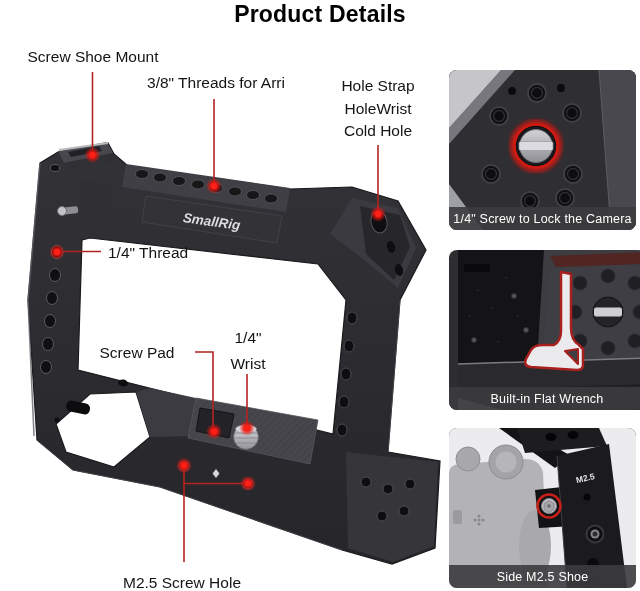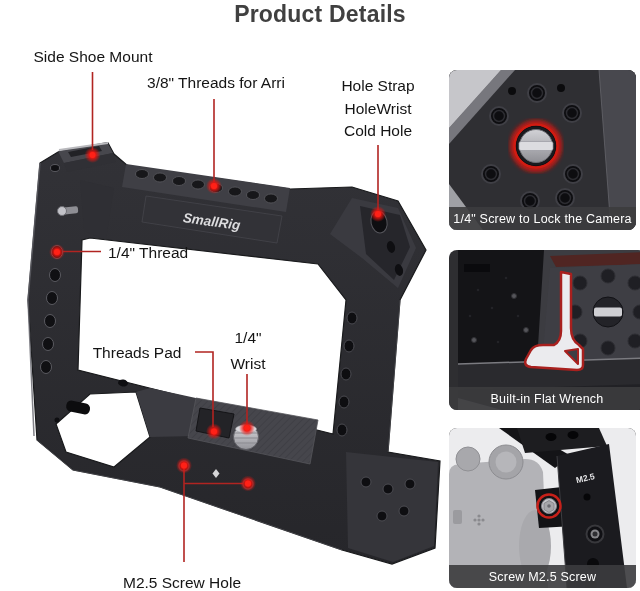--- a/index.html
+++ b/index.html
@@ -1,19 +1,19 @@
 <!DOCTYPE html>
 <html><head>
 <meta charset="utf-8">
 <style>
   html,body{margin:0;padding:0;background:#fff;}
   .canvas{position:relative;width:640px;height:591px;background:#ffffff;overflow:hidden;
           font-family:"Liberation Sans",sans-serif;}
   .title{position:absolute;top:1px;left:0;width:640px;text-align:center;
-         font-size:23px;font-weight:bold;color:#404040;letter-spacing:.2px;}
+         font-size:23px;font-weight:bold;color:#000000;letter-spacing:.2px;}
   .label{position:absolute;font-size:15.5px;color:#141414;line-height:20px;white-space:nowrap;}
   .label.center{text-align:center;}
   .lbl-coldshoe{left:18px;top:47px;width:150px;}
   .lbl-arri{left:126px;top:73px;width:180px;}
   .lbl-wrist{left:326px;top:75px;width:104px;line-height:22.5px;}
   .lbl-thread{left:108px;top:243px;}
   .lbl-rubber{left:82px;top:343px;width:110px;}
   .lbl-qscrew{left:213px;top:325px;width:70px;line-height:26px;}
   .lbl-m25{left:112px;top:573px;width:140px;}
   .main-svg{position:absolute;left:0;top:0;pointer-events:none;}
@@ -187,29 +187,29 @@
           <circle cx="184" cy="465.5" r="8" fill="url(#dotGlow)"></circle>
           <circle cx="184" cy="465.5" r="3" fill="#ff2117"></circle>
         </g>
       <g>
           <circle cx="248" cy="483.5" r="8" fill="url(#dotGlow)"></circle>
           <circle cx="248" cy="483.5" r="3" fill="#ff2117"></circle>
         </g>
     </g>
   </svg>
 
-  <div class="label center lbl-coldshoe">Side Shoe Mount</div>
+  <div class="label center lbl-coldshoe">Screw Shoe Mount</div>
   <div class="label center lbl-arri">3/8" Threads for Arri</div>
   <div class="label center lbl-wrist">
     <span>Hole Strap</span><br>
     <span>HoleWrist</span><br>
     <span>Cold Hole</span>
   </div>
   <div class="label lbl-thread">1/4" Thread</div>
-  <div class="label center lbl-rubber">Threads Pad</div>
+  <div class="label center lbl-rubber">Screw Pad</div>
   <div class="label center lbl-qscrew">
     <span>1/4"</span><br>
     <span>Wrist</span>
   </div>
   <div class="label center lbl-m25">M2.5 Screw Hole</div>
 
   <div class="card card-1">
     <svg width="187" height="160" viewBox="0 0 187 160">
       <defs>
         <linearGradient id="g1silver" x1="0" y1="0" x2="0" y2="1">
@@ -342,16 +342,16 @@
         <circle cx="144" cy="136" r="6" fill="#0a0a0c"></circle>
         <circle cx="142" cy="157" r="6" fill="#0a0a0c"></circle>
       </g>
       <g>
         <circle cx="100" cy="78" r="7.5" fill="#c4c4c8" stroke="#84848a"></circle>
         <path d="M 100 72.5 l 5 3 v 6 l -5 3 l -5 -3 v -6 Z" fill="#a6a6aa" stroke="#7e7e84" stroke-width=".8"></path>
         <circle cx="100" cy="78" r="1.8" fill="#6a6a70"></circle>
         <circle cx="100" cy="78" r="11.5" fill="none" stroke="#c62019" stroke-width="2.5"></circle>
       </g>
     </svg>
-    <div class="caption">Screw M2.5 Screw</div>
+    <div class="caption">Side M2.5 Shoe</div>
   </div>
 
 </div>
 
 </body></html>

